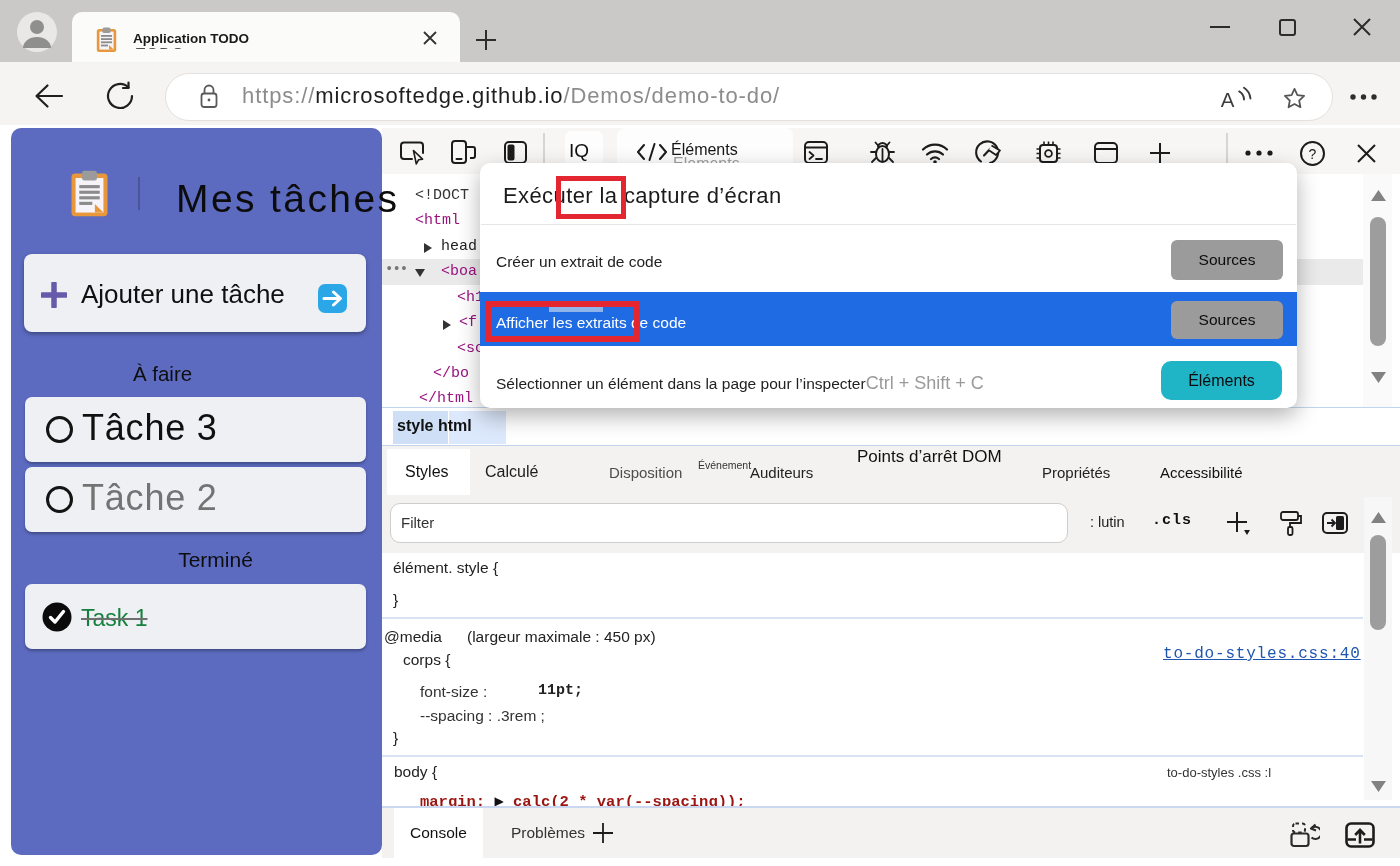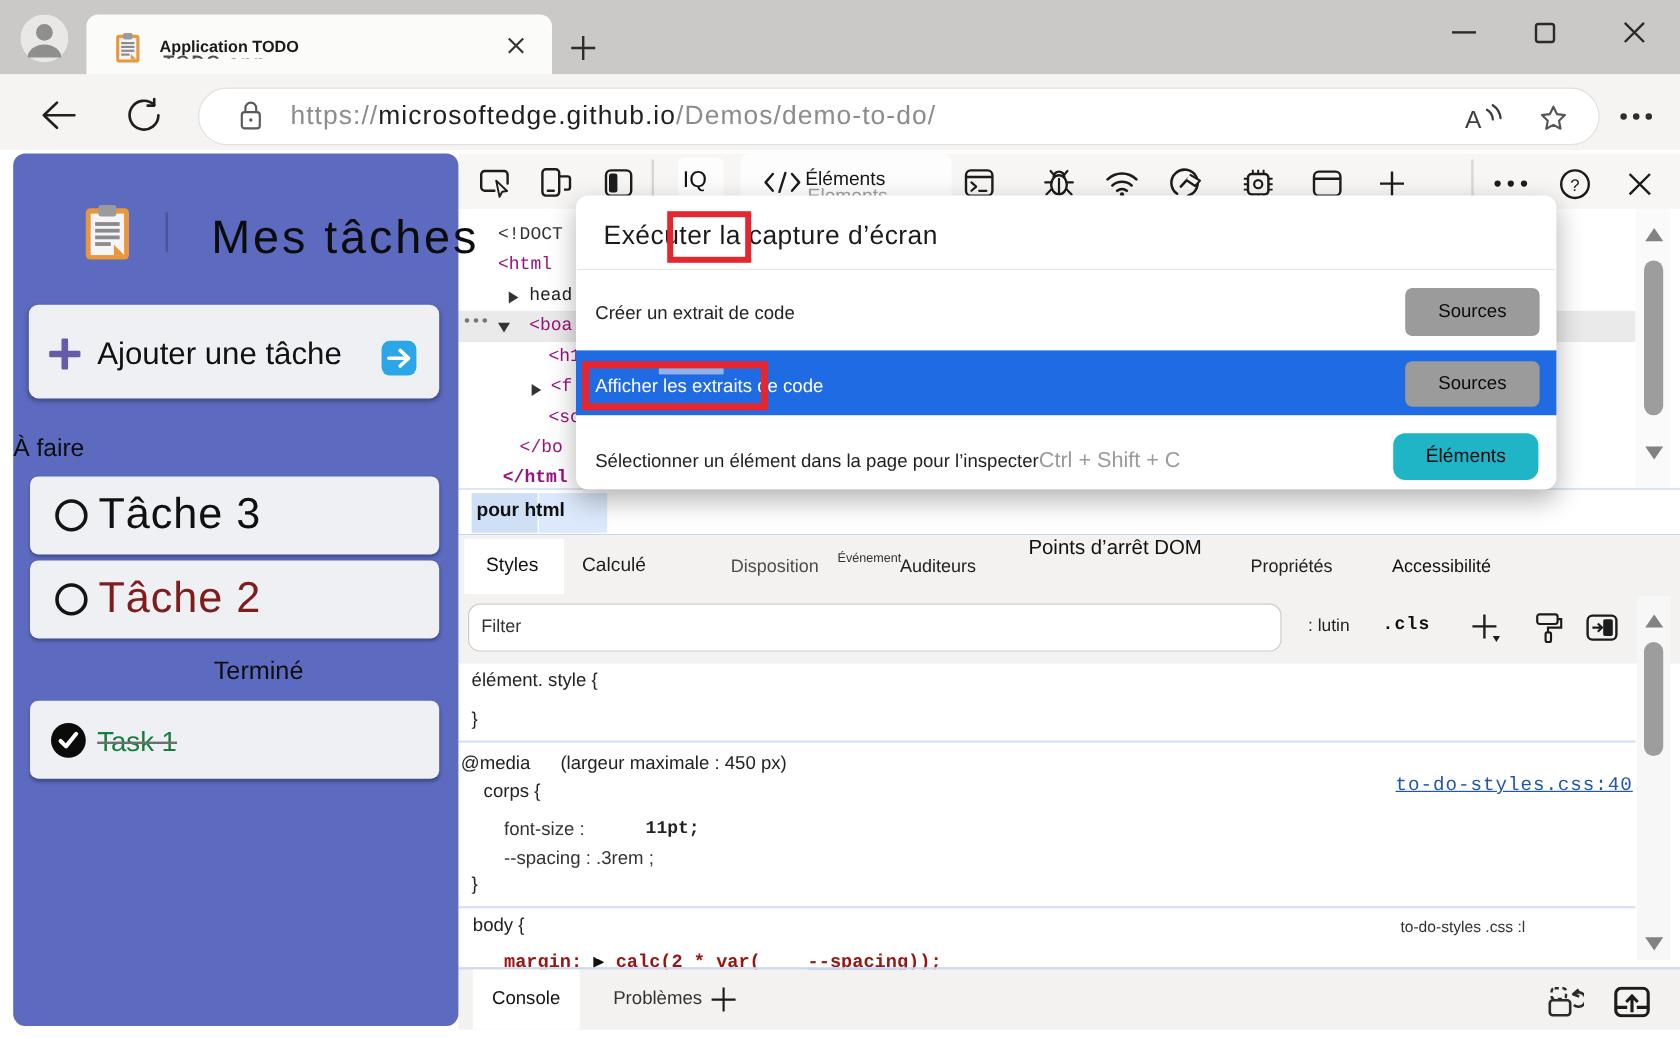--- a/index.html
+++ b/index.html
@@ -177,35 +177,35 @@
     <path d="M1 1 L11 1 L6 9 Z" fill="#333"></path>
   </svg>
 <div class="abs mono mag" style="left:441px;top:263px;font-size:15px;">&lt;boa</div>
 <div class="abs mono mag" style="left:457px;top:289px;font-size:15px;">&lt;h1</div>
 <svg class="abs" style="left:442px;top:319px;" width="10" height="12" viewBox="0 0 10 12">
     <path d="M1 1 L9 6 L1 11 Z" fill="#333"></path>
   </svg>
 <div class="abs mono mag" style="left:459px;top:314px;font-size:15px;">&lt;f</div>
 <div class="abs mono mag" style="left:457px;top:340px;font-size:15px;">&lt;sc</div>
 <div class="abs mono mag" style="left:433px;top:365px;font-size:15px;">&lt;/bo</div>
-<div class="abs mono mag" style="left:419px;top:390px;font-size:15px;font-weight:bold;">&lt;/html</div>
+<div class="abs mono mag" style="left:419px;top:390px;font-size:15px;">&lt;/html</div>
 
 <div class="abs" style="left:1363px;top:174px;width:29px;height:233px;background:#fafafa;"></div>
 <svg class="abs" style="left:1370px;top:189px;" width="17" height="13" viewBox="0 0 17 13">
     <path d="M8.5 1 L16 12 L1 12 Z" fill="#828282"></path>
   </svg>
 <div class="abs" style="left:1370px;top:217px;width:16px;height:129px;background:#9d9d9d;border-radius:8px;"></div>
 <svg class="abs" style="left:1370px;top:371px;" width="17" height="13" viewBox="0 0 17 13">
     <path d="M1 1 L16 1 L8.5 12 Z" fill="#828282"></path>
   </svg>
 
 <div class="abs" style="left:382px;top:407px;width:1018px;height:39px;background:#fff;border-top:1px solid #c3d4ee;border-bottom:1px solid #c3d4ee;"></div>
 <div class="abs" style="left:393px;top:411px;width:55px;height:33px;background:#cfdff5;"></div>
 <div class="abs" style="left:449px;top:411px;width:57px;height:33px;background:#dce8fb;"></div>
-<div class="abs" style="left:397px;top:417px;font-size:16px;font-weight:600;color:#111;">pour html</div>
+<div class="abs" style="left:397px;top:417px;font-size:16px;font-weight:600;color:#111;">style html</div>
 
 <div class="abs" style="left:382px;top:446px;width:1018px;height:107px;background:#f3f2f0;"></div>
 <div class="abs" style="left:387px;top:449px;width:83px;height:46px;background:#fff;"></div>
 <div class="abs" style="left:405px;top:463px;font-size:16px;color:#111;">Styles</div>
 <div class="abs" style="left:485px;top:463px;font-size:16px;font-weight:500;color:#1c1c1c;">Calculé</div>
 <div class="abs" style="left:609px;top:464px;font-size:15px;color:#4d4d4d;">Disposition</div>
 <div class="abs" style="left:698px;top:459px;font-size:10.5px;color:#333;">Événement</div>
 <div class="abs" style="left:750px;top:464px;font-size:15px;color:#222;">Auditeurs</div>
 <div class="abs" style="left:857px;top:447px;font-size:17px;font-weight:500;color:#111;">Points d’arrêt DOM</div>
 <div class="abs" style="left:1042px;top:464px;font-size:15px;color:#222;">Propriétés</div>
@@ -247,21 +247,21 @@
 <div class="abs" style="left:467px;top:628px;font-size:15.5px;color:#222;">(largeur maximale : 450 px)</div>
 <div class="abs mono" style="left:1163px;top:645px;font-size:16px;letter-spacing:0.8px;color:#1f56b0;text-decoration:underline;">to-do-styles.css:40</div>
 <div class="abs" style="left:403px;top:651px;font-size:15.5px;color:#222;">corps {</div>
 <div class="abs" style="left:420px;top:683px;font-size:15.5px;color:#333;">font-size :</div>
 <div class="abs mono" style="left:538px;top:682px;font-size:15px;font-weight:bold;color:#222;">11pt;</div>
 <div class="abs" style="left:420px;top:707px;font-size:15.5px;color:#333;">--spacing : .3rem ;</div>
 <div class="abs" style="left:393px;top:729px;font-size:15.5px;color:#222;">}</div>
 <div class="abs" style="left:382px;top:755px;width:981px;height:1.5px;background:#d9e3f3;"></div>
 <div class="abs" style="left:394px;top:763px;font-size:15.5px;color:#222;">body {</div>
 <div class="abs" style="left:1167px;top:765px;font-size:13px;color:#333;">to-do-styles .css :l</div>
-<div class="abs mono" style="left:420px;top:792px;font-size:15.5px;font-weight:bold;color:#9a1512;">margin: <span style="color:#111;">▶</span> calc(2 * var(<span style="text-decoration:underline;text-decoration-color:#2b57c4;margin-left:39px;">--spacing</span>));</div>
+<div class="abs mono" style="left:420px;top:792px;font-size:15.5px;font-weight:bold;color:#9a1512;">margin: <span style="color:#111;">▶</span> calc(2 * var(<span style="text-decoration-color:#2b57c4;">--spacing</span>));</div>
 
 <div class="abs" style="left:382px;top:806px;width:1018px;height:2px;background:#c9d8f0;"></div>
 <div class="abs" style="left:382px;top:808px;width:1018px;height:50px;background:#f3f2f0;"></div>
 <div class="abs" style="left:394px;top:808px;width:89px;height:50px;background:#fff;"></div>
 <div class="abs" style="left:410px;top:824px;font-size:15.5px;color:#111;">Console</div>
 <div class="abs" style="left:511px;top:824px;font-size:15.5px;color:#333;">Problèmes</div>
 <svg class="abs" style="left:592px;top:822px;" width="22" height="22" viewBox="0 0 22 22">
   <path d="M11 1 V21 M1 11 H21" stroke="#1c1c1c" stroke-width="1.8" fill="none"></path>
 </svg>
 <svg class="abs" style="left:1290px;top:822px;" width="30" height="26" viewBox="0 0 30 26">
@@ -294,29 +294,29 @@
 <div class="abs" style="left:24px;top:254px;width:342px;height:78px;background:#eef0f4;border-radius:8px;box-shadow:0 2px 4px rgba(0,0,0,0.35);"></div>
 <svg class="abs" style="left:41px;top:282px;" width="26" height="26" viewBox="0 0 26 26">
   <path d="M13 1.5 V24.5 M1.5 13 H24.5" stroke="#655bab" stroke-width="5.5" fill="none" stroke-linecap="round"></path>
 </svg>
 <div class="abs" style="left:81px;top:279px;font-size:26px;color:#101010;">Ajouter une tâche</div>
 <div class="abs" style="left:318px;top:284px;width:29px;height:29px;background:#2ba7e8;border-radius:7px;"></div>
 <svg class="abs" style="left:322px;top:290px;" width="21" height="17" viewBox="0 0 21 17">
   <path d="M2 8.5 H18 M11.5 2 L18.5 8.5 L11.5 15" stroke="#fff" stroke-width="3" fill="none" stroke-linecap="round" stroke-linejoin="round"></path>
 </svg>
 
-<div class="abs" style="left:11px;top:362px;width:303px;font-size:20.5px;color:#0e0e0e;">À faire</div>
+<div class="abs" style="left:11px;top:362px;width:303px;text-align:center;font-size:20.5px;color:#0e0e0e;">À faire</div>
 
 <div class="abs" style="left:25px;top:397px;width:341px;height:65px;background:#eef0f4;border-radius:7px;box-shadow:0 2px 3px rgba(0,0,0,0.3);"></div>
 <div class="abs" style="left:46px;top:416px;width:27px;height:27px;border:3.2px solid #141414;border-radius:50%;"></div>
 <div class="abs" style="left:82px;top:407px;font-size:36px;letter-spacing:0.8px;color:#101010;">Tâche 3</div>
 
 <div class="abs" style="left:25px;top:467px;width:341px;height:65px;background:#eef0f4;border-radius:7px;box-shadow:0 2px 3px rgba(0,0,0,0.3);"></div>
 <div class="abs" style="left:46px;top:486px;width:27px;height:27px;border:3.2px solid #141414;border-radius:50%;"></div>
-<div class="abs" style="left:82px;top:477px;font-size:36px;letter-spacing:0.8px;color:#7f1d1d;">Tâche 2</div>
+<div class="abs" style="left:82px;top:477px;font-size:36px;letter-spacing:0.8px;color:#737373;">Tâche 2</div>
 
 <div class="abs" style="left:11px;top:548px;width:371px;text-align:center;font-size:21px;color:#0e0e0e;padding-left:38px;">Terminé</div>
 
 <div class="abs" style="left:25px;top:584px;width:341px;height:65px;background:#eef0f4;border-radius:7px;box-shadow:0 2px 3px rgba(0,0,0,0.3);"></div>
 <svg class="abs" style="left:42px;top:602px;" width="30" height="30" viewBox="0 0 30 30">
   <circle cx="15" cy="15" r="14.5" fill="#0b0b0b"></circle>
   <path d="M8.5 15.5 L13 20 L21.5 9.5" stroke="#fff" stroke-width="3.4" fill="none" stroke-linecap="round" stroke-linejoin="round"></path>
 </svg>
 <div class="abs" style="left:81px;top:605px;font-size:23px;color:#15803d;text-decoration:line-through;text-decoration-color:#6f6f6f;">Task 1</div>
 

